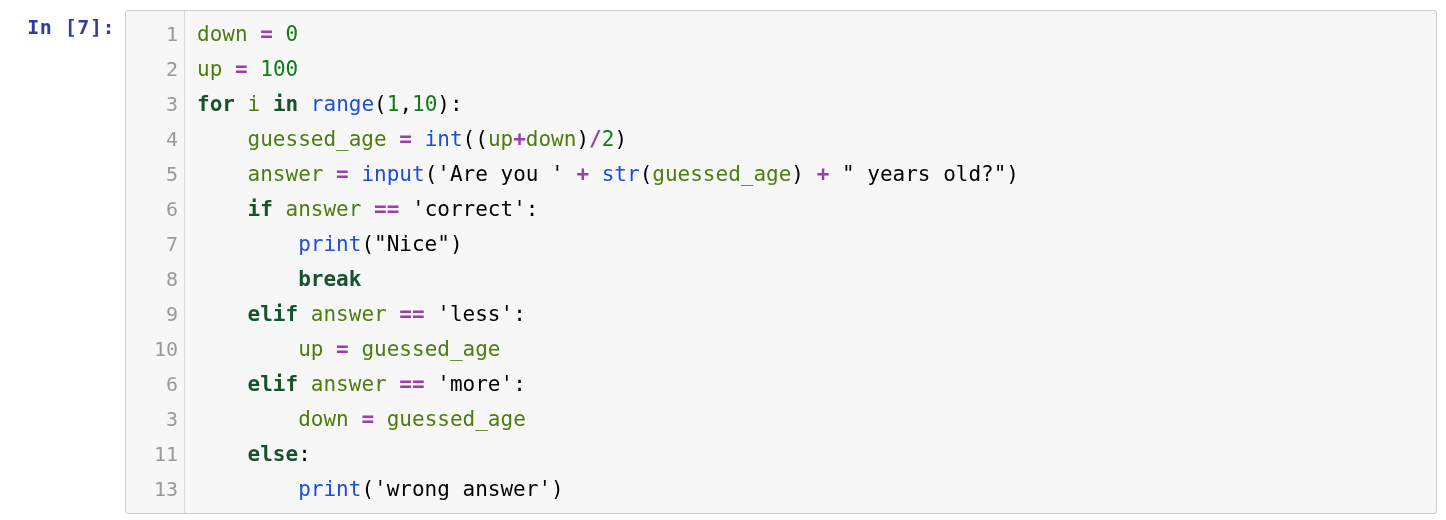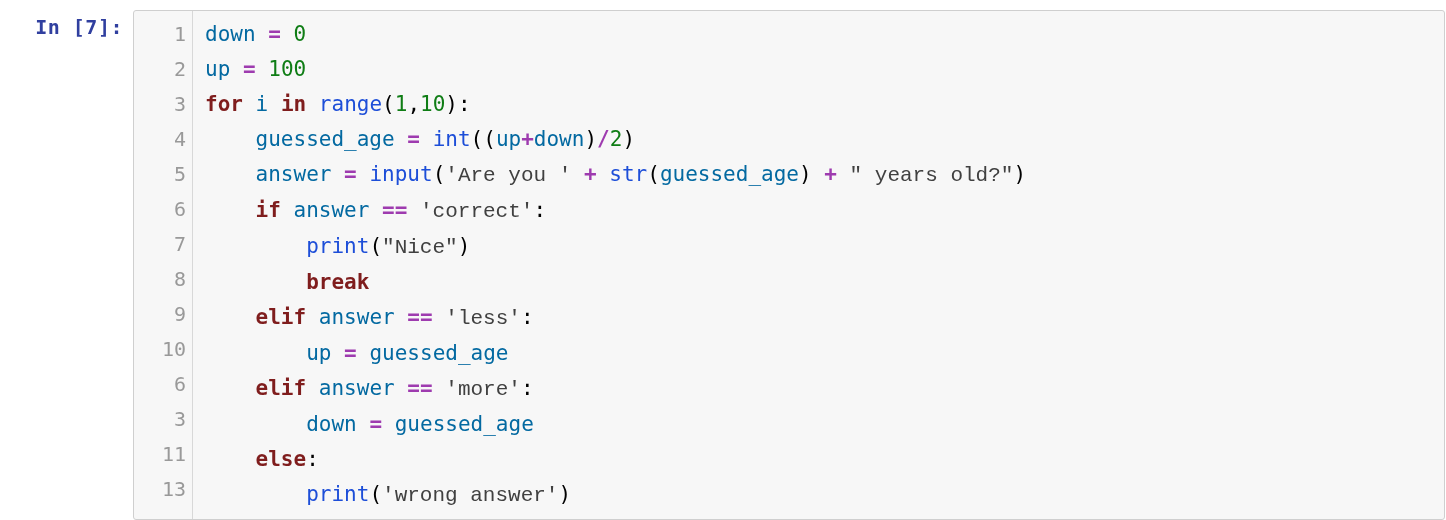--- a/index.html
+++ b/index.html
@@ -7,21 +7,21 @@
     padding: 0;
     width: 1446px;
     height: 520px;
     font-family: Menlo, Monaco, "DejaVu Sans Mono", "Courier New", monospace;
     background: #ffffff;
     overflow: hidden;
   }
   .cell {
     display: flex;
     align-items: flex-start;
-    padding: 10px 0 0 8px;
+    padding: 10px 0 0 0;
   }
   .prompt {
     width: 115px;
     flex: 0 0 115px;
     text-align: right;
     padding-right: 10px;
     font-size: 20px;
     line-height: 35px;
     color: #303f9f;
     font-weight: bold;
@@ -48,26 +48,26 @@
     user-select: none;
   }
   .code {
     flex: 1 1 auto;
     padding: 6px 10px 6px 12px;
     font-size: 21px;
     line-height: 35px;
     white-space: pre;
     color: #000;
   }
-  .tk-name  { color: #0369a1; }
+  .tk-name  { color: #4d7c0f; }
   .tk-op    { color: #9e3baf; font-weight: bold; }
   .tk-num   { color: #0f7d15; }
-  .tk-kw    { color: #7f1d1d; font-weight: bold; }
+  .tk-kw    { color: #14532d; font-weight: bold; }
   .tk-builtin { color: #1d4ed8; }
-  .tk-str   { color: #404040; font-family: Liberation Mono, monospace; }
+  .tk-str   { color: #000000; }
   .tk-punc  { color: #000; }
   .codeline { display: block; min-height: 35px; }
 </style>
 </head>
 <body>
 
 <div class="cell">
   <div class="prompt">In [7]:</div>
   <div class="input-area">
     <div class="gutter">

